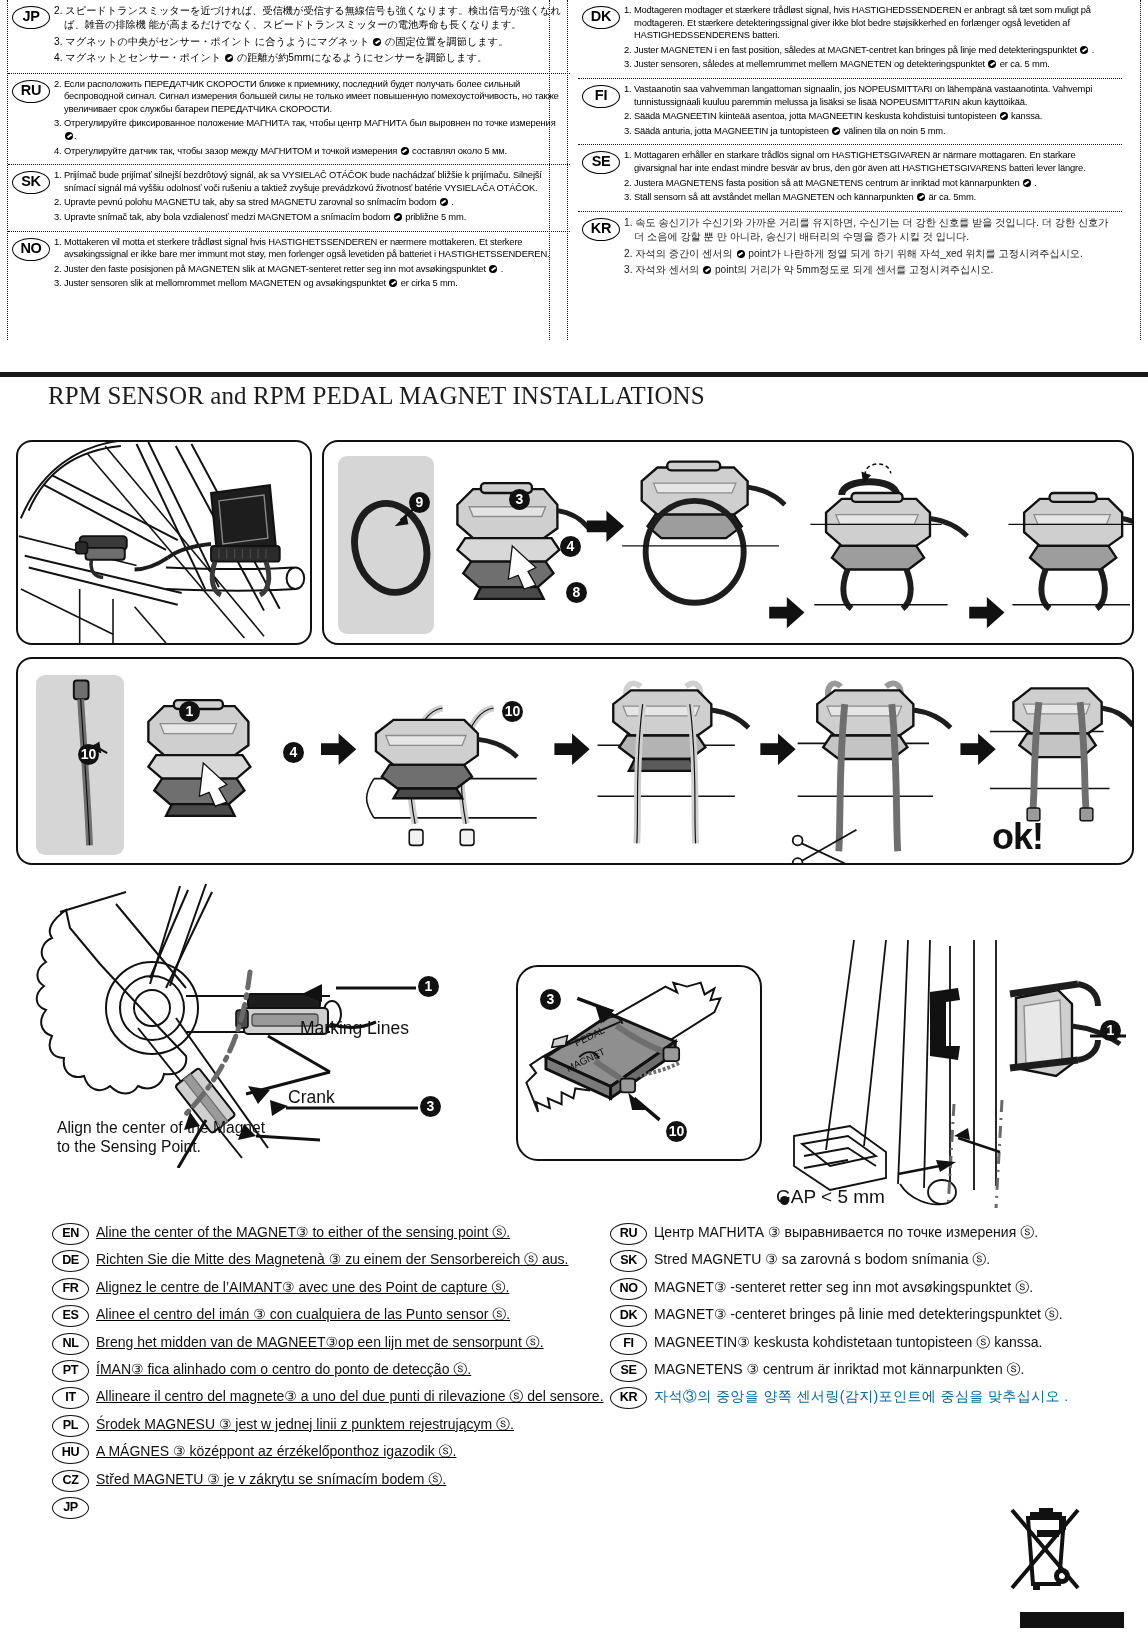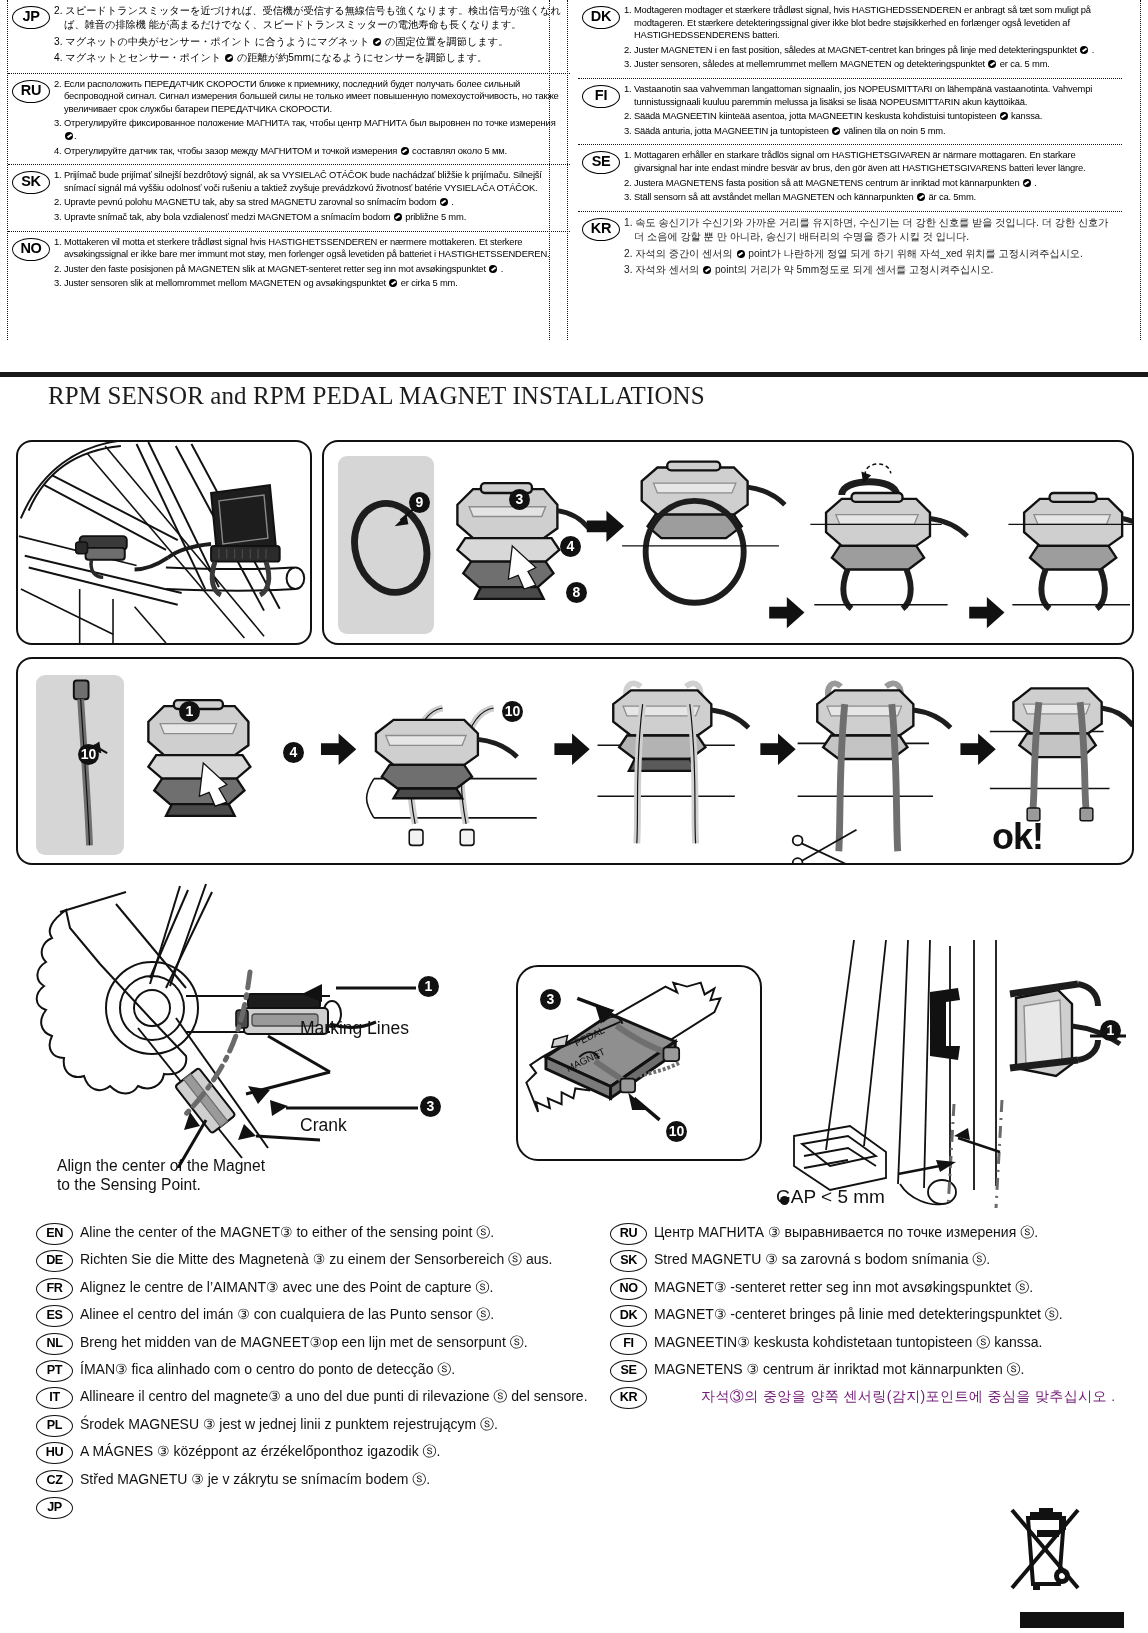--- a/index.html
+++ b/index.html
@@ -166,35 +166,35 @@
   #frame-area  { position: absolute; left: 790px; top: 940px; width: 345px; height: 270px; }
 
   .diag-label {
     position: absolute;
     font-size: 17.5px;
     font-family: "Liberation Sans", sans-serif;
     color: #111;
     white-space: pre;
   }
   #label-marking { left: 300px; top: 1018px; }
-  #label-crank   { left: 300px; top: 1087px; margin-top: 28px; }
-  #label-align   { left: 57px;  top: 1118px; font-size: 15.6px; line-height: 19px; margin-top: 38px; }
+  #label-crank   { left: 288px; top: 1087px; }
+  #label-align   { left: 57px;  top: 1118px; font-size: 15.6px; line-height: 19px; }
   #label-gap     { left: 776px; top: 1186px; font-size: 19px; }
   #gap-dot {
     position: absolute;
     left: 780px; top: 1196px;
     width: 9px; height: 9px;
     border-radius: 50%;
     background: #111;
   }
 
   
   #bottom-langs { position: absolute; left: 0; top: 1222px; width: 1148px; height: 300px; }
   .blist { position: absolute; top: 0; }
-  .blist.left  { left: 36px;  width: 560px; }
+  .blist.left  { left: 52px;  width: 560px; text-decoration: underline; }
   .blist.right { left: 610px; width: 530px; }
   .brow {
     position: relative;
     height: 27.4px;
     padding-left: 44px;
     box-sizing: border-box;
   }
   .bbadge {
     position: absolute;
     left: 0; top: 1px;
@@ -207,21 +207,21 @@
     text-align: center;
     letter-spacing: -0.4px;
   }
   .btext {
     font-size: 14px;
     line-height: 21px;
     font-family: "Liberation Sans", sans-serif;
     color: #111;
     white-space: nowrap;
   }
-  .btext.kr { color: #701a75; letter-spacing: 0.4px; margin-left: 47px; }
+  .btext.kr { color: #0369a1; letter-spacing: 0.4px; }
 
   
 
   
   #weee { position: absolute; left: 1006px; top: 1500px; width: 78px; height: 96px; }
   #weee-bar {
     position: absolute;
     left: 1020px; top: 1612px;
     width: 104px; height: 16px;
     background: #111;

